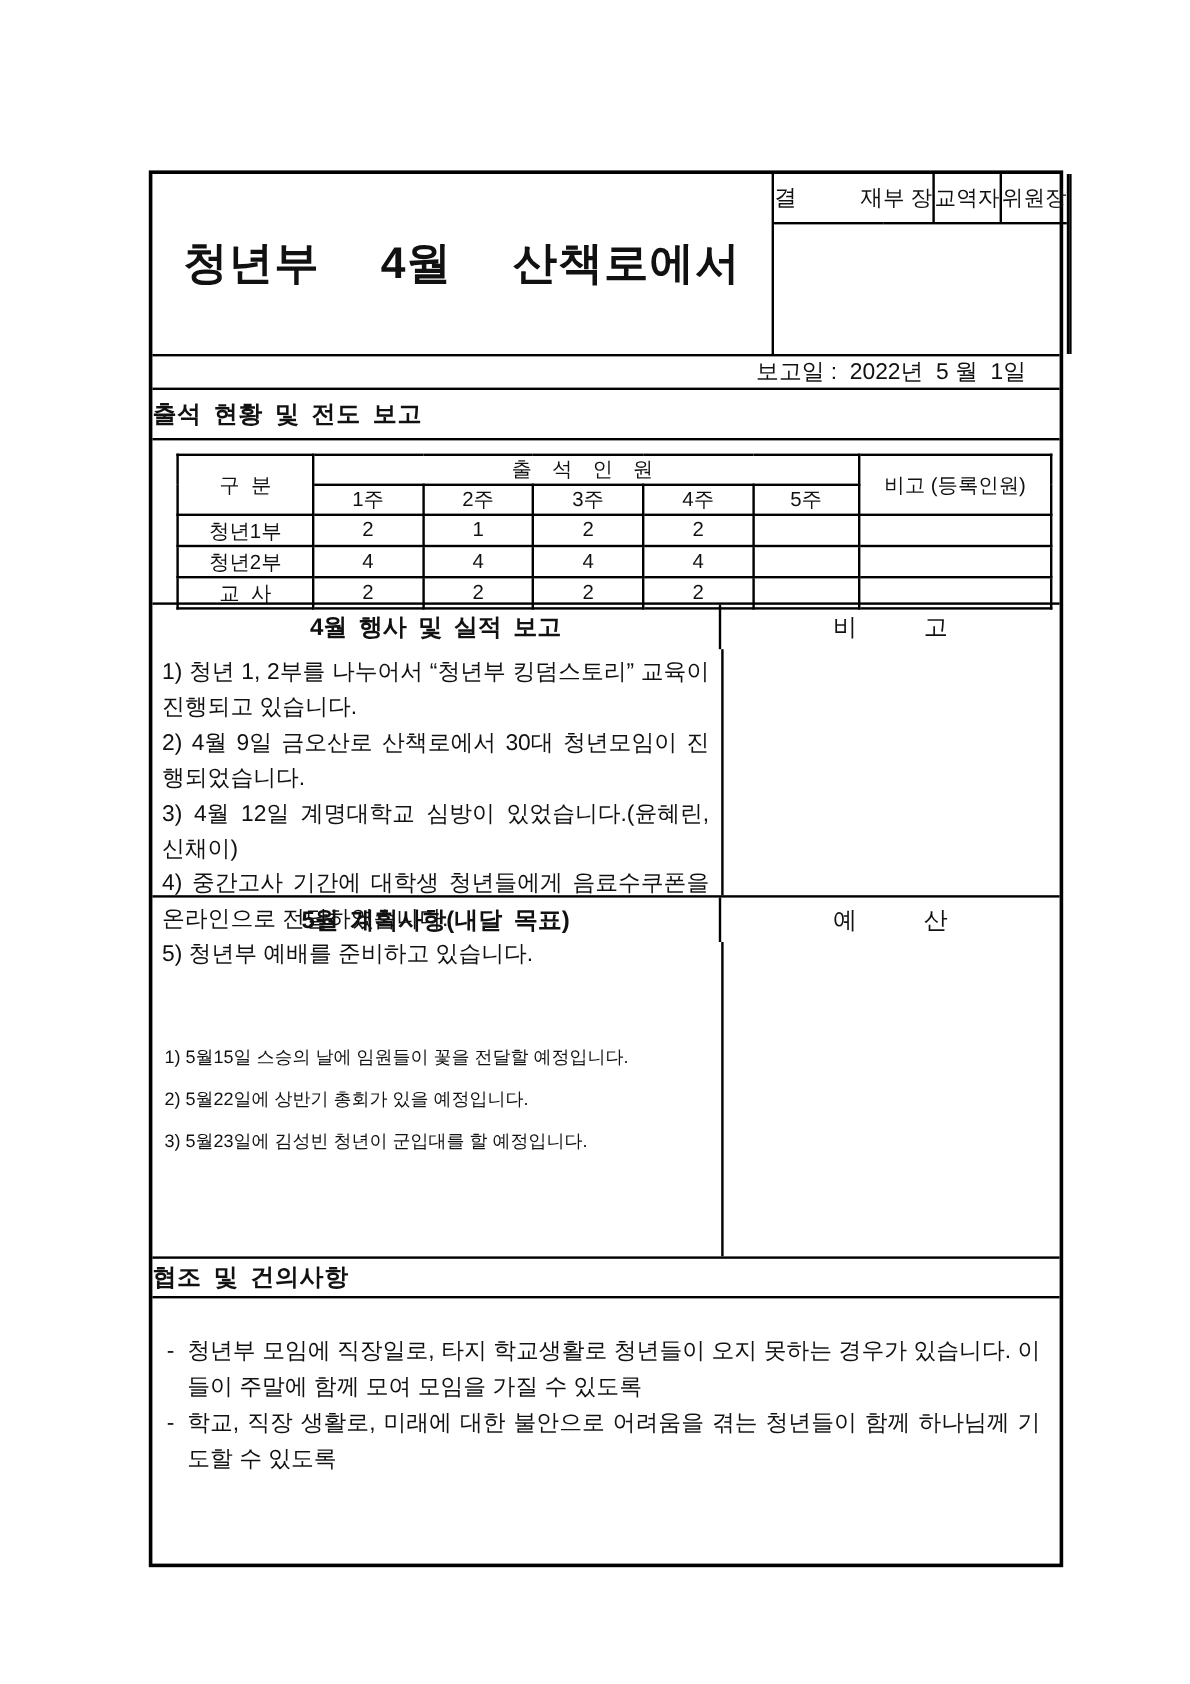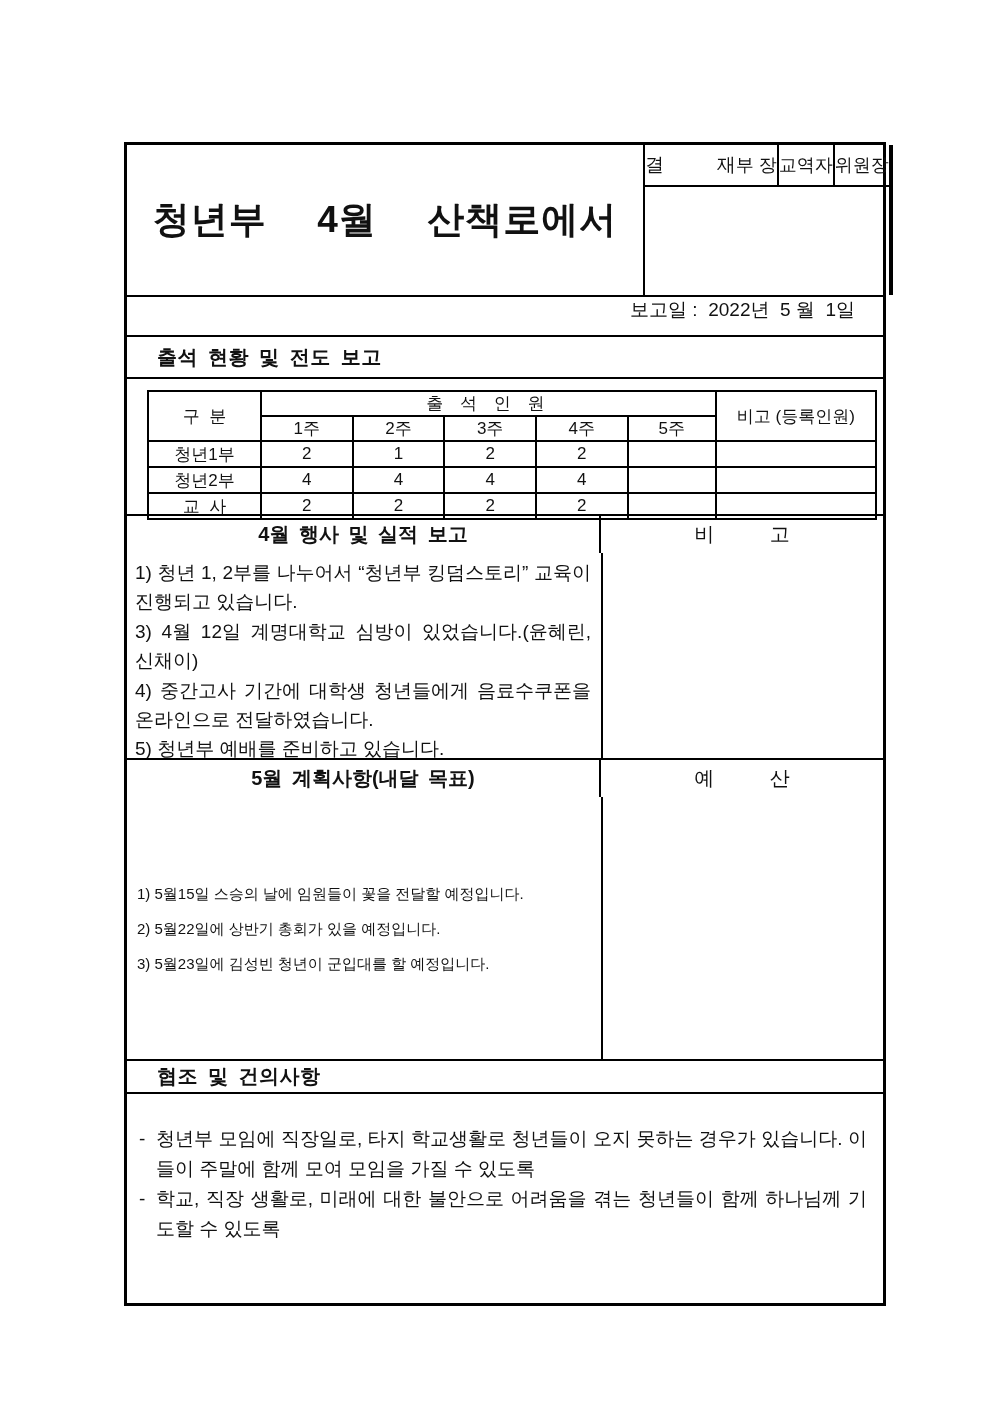--- a/index.html
+++ b/index.html
@@ -49,30 +49,29 @@
   .approval-col, .approval-sign {
     flex: 1;
     display: flex; align-items: center; justify-content: center;
     font-size: 18px; white-space: pre;
   }
   .approval-col + .approval-col,
   .approval-sign + .approval-sign { border-left: 2px solid #000; }
 
   
   .date-row {
-    height: 40px;
+    height: 28px;
     display: flex; align-items: flex-start; justify-content: flex-end;
     padding-right: 28px;
     font-size: 19px; white-space: pre;
   }
 
   
   .sec-heading {
     display: flex; align-items: center;
-    padding-left: 30px;
     font-weight: bold; font-size: 20px;
     letter-spacing: 0.5px; word-spacing: 4px;
   }
   .att-heading { height: 42px; }
   .att-wrap { height: 137px; padding: 11px 6px 0 20px; }
   table.att {
     width: 100%; border-collapse: collapse;
     table-layout: fixed;
   }
   table.att th, table.att td {
@@ -218,20 +217,21 @@
   </div>
 
   <div class="row split-head bt">
     <div class="left">4월 행사 및 실적 보고</div>
     <div class="right">비          고</div>
   </div>
 
   <div class="row split-body april-body">
     <div class="left">
       <p>1) 청년 1, 2부를 나누어서 “청년부 킹덤스토리” 교육이 진행되고 있습니다.</p>
+      <p>2) 4월 9일 금오산로 산책로에서 30대 청년모임이 진행되었습니다.</p>
       <p>3) 4월 12일 계명대학교 심방이 있었습니다.(윤혜린, 신채이)</p>
       <p>4) 중간고사 기간에 대학생 청년들에게 음료수쿠폰을 온라인으로 전달하였습니다.</p>
       <p>5) 청년부 예배를 준비하고 있습니다.</p>
     </div>
     <div class="right"></div>
   </div>
 
   <div class="row split-head bt">
     <div class="left">5월 계획사항(내달 목표)</div>
     <div class="right">예          산</div>

